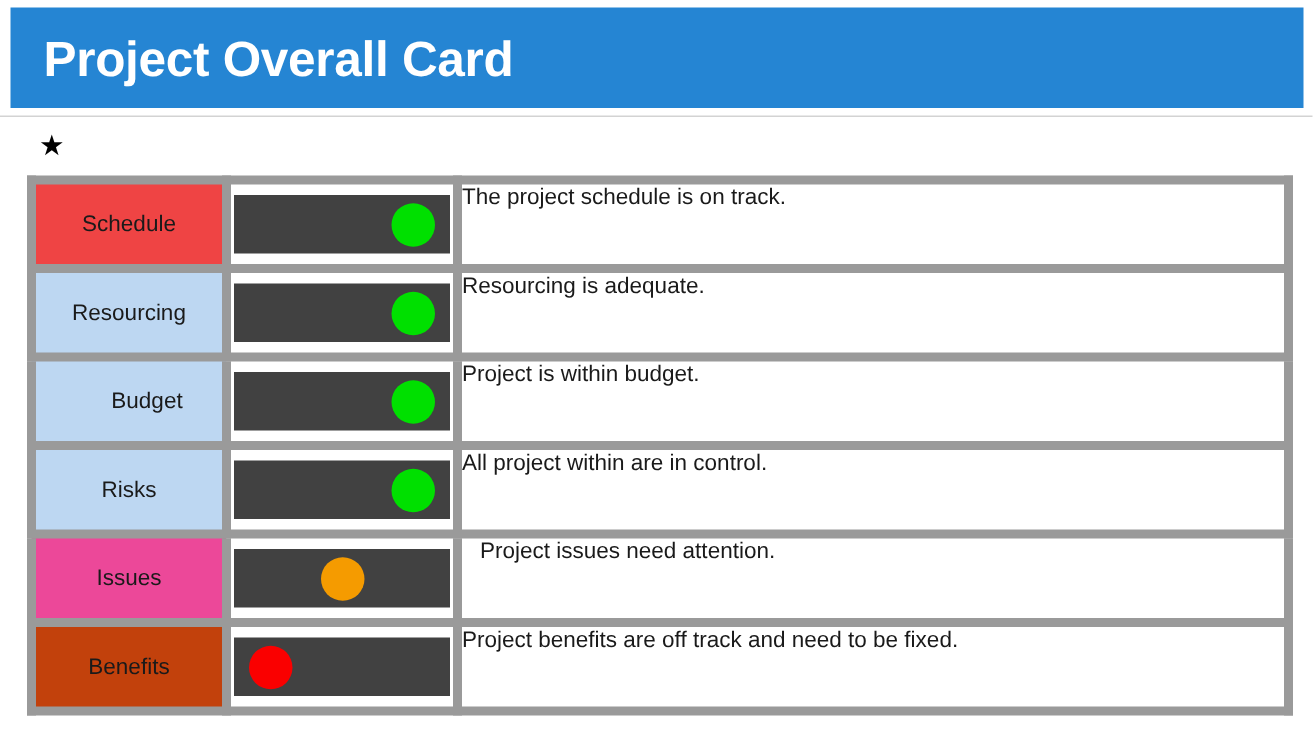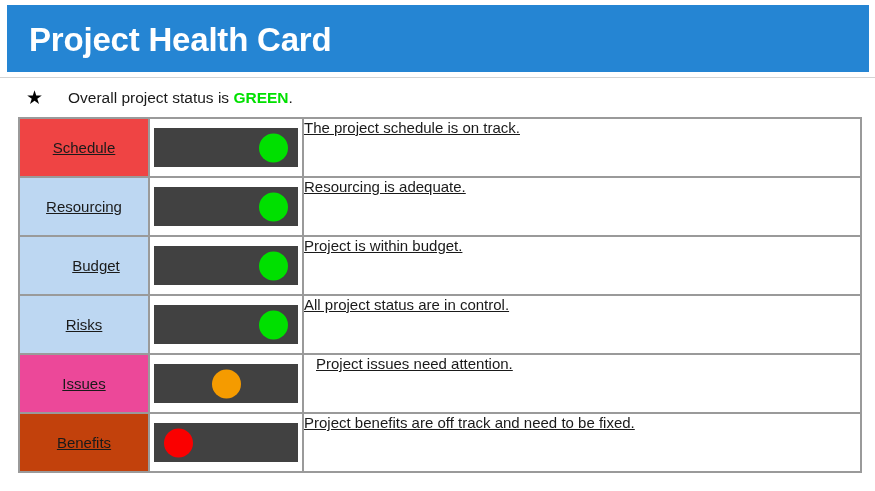--- a/index.html
+++ b/index.html
@@ -80,24 +80,23 @@
   
   .health-table {
     position: absolute;
     left: 18px;
     top: 117px;
     width: 844px;
     border-collapse: collapse;
     table-layout: fixed;
   }
   .health-table td {
-    border: 2px solid #a3a3a3;
+    border: 6px solid #a3a3a3;
     padding: 0;
     box-sizing: border-box;
-    text-decoration: underline;
   }
   .col-label {
     width: 130px;
     background: #bdd7f2;
     text-align: center;
     vertical-align: middle;
     font-size: 15px;
     color: #1a1a1a;
     height: 59px;
   }
@@ -133,27 +132,26 @@
   }
   .signal-lamp.pos-left   { left: 10px; }
   .signal-lamp.pos-center { left: 50%; margin-left: -14.5px; }
   .signal-lamp.pos-right  { right: 10px; }
 </style>
 </head>
 <body>
 
 <div class="header-wrap">
   <div class="header-bar" style="background: rgb(37, 133, 211);">
-    <div class="header-title" style="color: rgb(255, 255, 255);">Project Health Card</div>
+    <div class="header-title" style="color: rgb(255, 255, 255);">Project Overall Card</div>
   </div>
 </div>
 
 <div class="status-line">
   <span class="status-star">★</span>
-  <span class="status-text"><span>Overall project status is </span><span class="status-value" style="color: rgb(0, 224, 0);">GREEN</span><span>.</span></span>
 </div>
 
 <table class="health-table">
   <tbody>
 
     <tr>
       <td class="col-label" style="background: #ef4444; border-color: rgb(154, 154, 154);">Schedule</td>
       <td class="col-status" style="border-color: rgb(154, 154, 154);">
         <div class="signal-bar" style="background: rgb(65, 65, 65);">
           <span class="signal-lamp pos-right" style="background: rgb(0, 224, 0);"></span>
@@ -182,21 +180,21 @@
       <td class="col-desc" style="border-color: rgb(154, 154, 154);">Project is within budget.</td>
     </tr>
 
     <tr>
       <td class="col-label" style="background: rgb(189, 215, 242); border-color: rgb(154, 154, 154);">Risks</td>
       <td class="col-status" style="border-color: rgb(154, 154, 154);">
         <div class="signal-bar" style="background: rgb(65, 65, 65);">
           <span class="signal-lamp pos-right" style="background: rgb(0, 224, 0);"></span>
         </div>
       </td>
-      <td class="col-desc" style="border-color: rgb(154, 154, 154);">All project status are in control.</td>
+      <td class="col-desc" style="border-color: rgb(154, 154, 154);">All project within are in control.</td>
     </tr>
 
     <tr>
       <td class="col-label" style="background: #ec4899; border-color: rgb(154, 154, 154);">Issues</td>
       <td class="col-status" style="border-color: rgb(154, 154, 154);">
         <div class="signal-bar" style="background: rgb(65, 65, 65);">
           <span class="signal-lamp pos-center" style="background: rgb(245, 155, 0);"></span>
         </div>
       </td>
       <td class="col-desc" style="border-color: rgb(154, 154, 154); padding-left: 12px;">Project issues need attention.</td>

